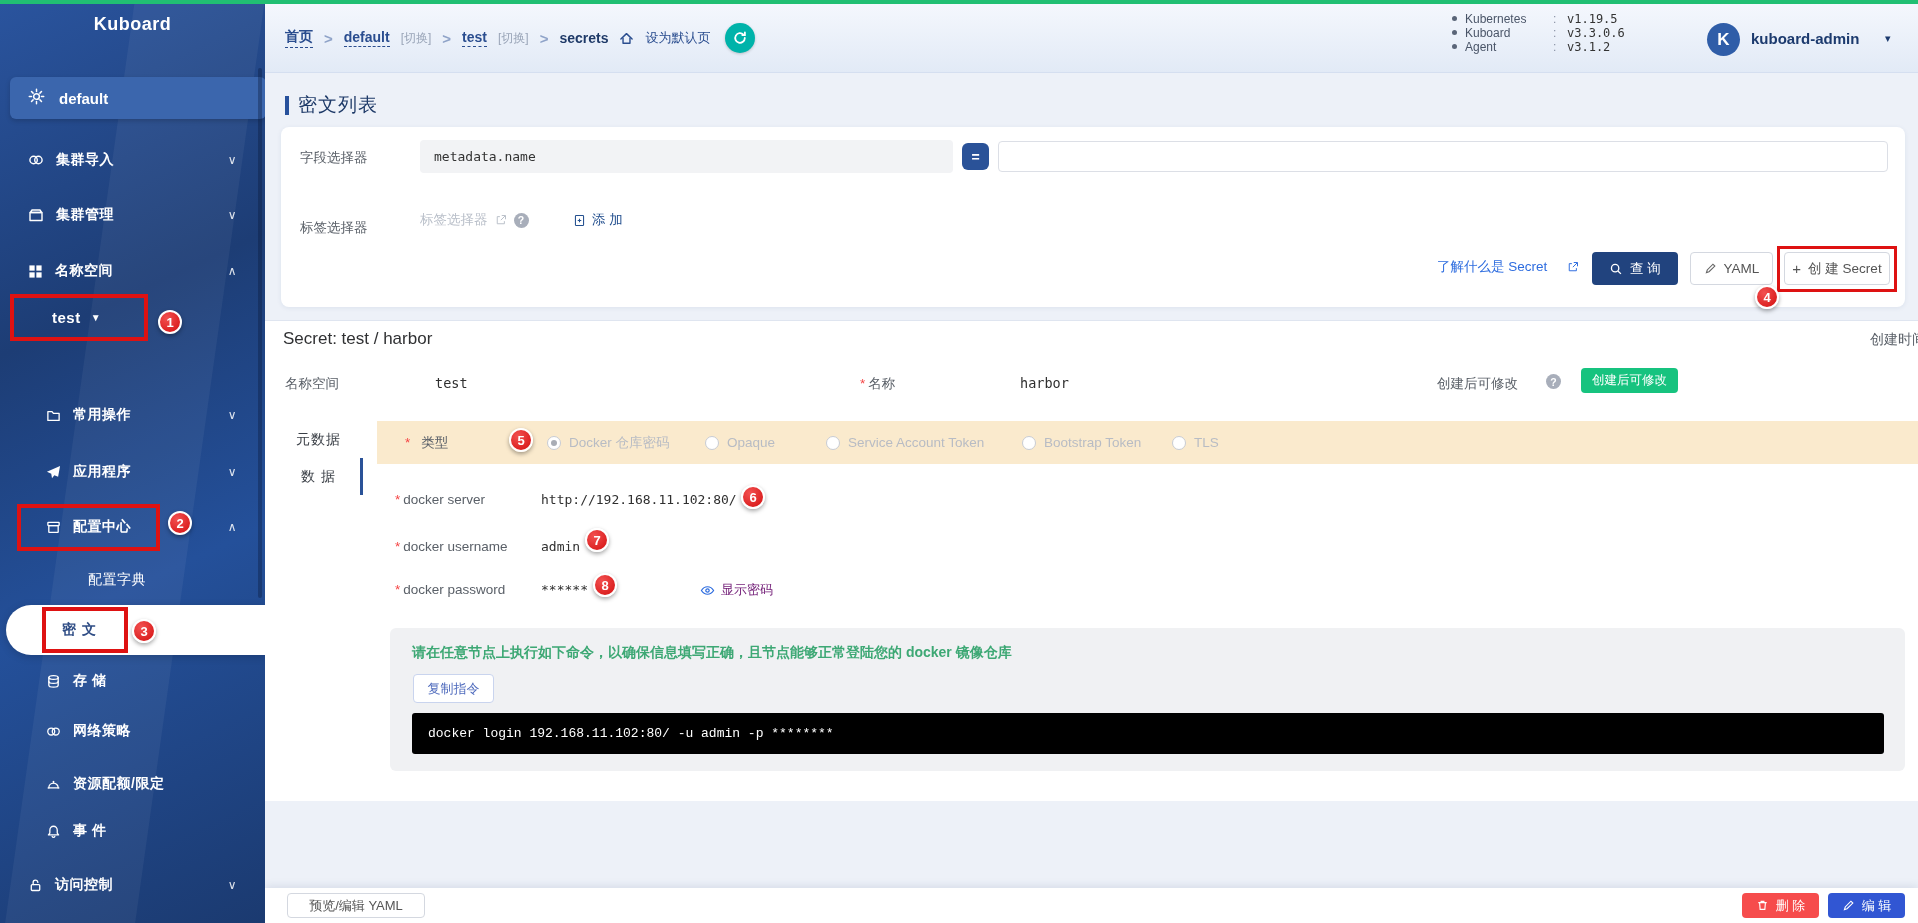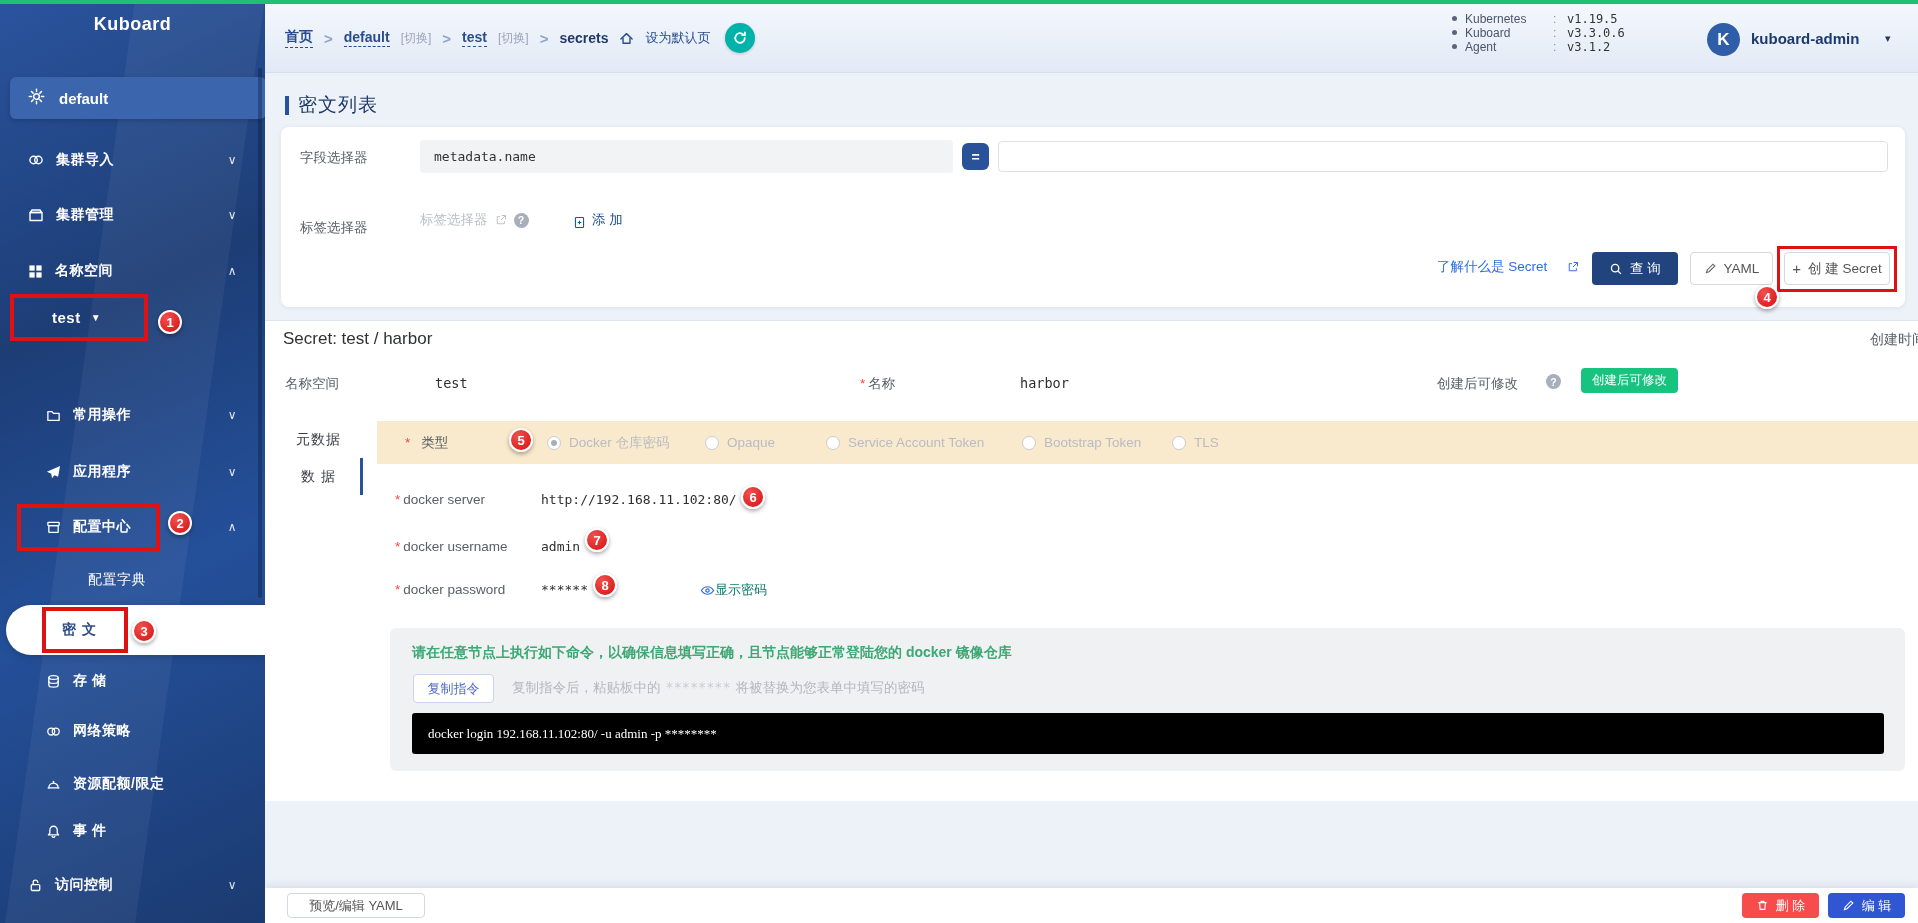--- a/index.html
+++ b/index.html
@@ -55,21 +55,21 @@
   .inp-grey{position:absolute;left:139px;top:13px;width:533px;height:33px;background:#f2f3f5;border:none;border-radius:4px;
             padding:0 14px;font-family:"DejaVu Sans Mono",monospace;font-size:13px;color:#333;box-sizing:border-box}
   .eq-btn{position:absolute;left:681px;top:16px;width:27px;height:27px;background:#2a5298;border-radius:6px;color:#fff;
           font-weight:bold;font-size:14px;display:flex;align-items:center;justify-content:center}
   .inp-white{position:absolute;left:717px;top:14px;width:890px;height:31px;background:#fff;border:1px solid #dcdfe6;border-radius:4px;box-sizing:border-box}
   .ph-group{position:absolute;left:139px;top:84px;display:flex;align-items:center;gap:7px;color:#b9bfc9;font-size:13.5px}
   .ph-group svg{stroke:#b9bfc9;fill:none;stroke-width:1.3}
   .qmark{width:15px;height:15px;border-radius:50%;background:#a8aeba;color:#fff;font-size:10.5px;font-weight:bold;
          display:inline-flex;align-items:center;justify-content:center}
   .qmark.blue{background:#2d6cdf}
-  .add-link{position:absolute;left:292px;top:84px;display:flex;align-items:flex-end;gap:6px;color:#24508f;font-size:13.5px}
+  .add-link{position:absolute;left:292px;top:84px;display:flex;align-items:center;gap:6px;color:#24508f;font-size:13.5px}
   .add-link svg{stroke:#24508f;fill:none;stroke-width:1.3}
   .learn{position:absolute;left:1156px;top:131px;display:flex;align-items:center;gap:20px;color:#2d6cdf;font-size:13.5px}
   .learn svg{stroke:#2d6cdf;fill:none;stroke-width:1.3}
   .btn{display:flex;align-items:center;justify-content:center;gap:7px;border-radius:4px;font-size:13.5px;box-sizing:border-box}
   .btn-navy{position:absolute;left:1311px;top:125px;width:86px;height:33px;background:#21437e;color:#fff}
   .btn-navy svg{stroke:#fff;fill:none;stroke-width:1.5}
   .btn-plain{background:#fff;border:1px solid #d4d8e0;color:#555}
   .btn-plain svg{stroke:#666;fill:none;stroke-width:1.4}
   .btn-yaml{position:absolute;left:1409px;top:125px;width:83px;height:33px}
   .btn-create{position:absolute;left:1503px;top:125px;width:106px;height:33px}
@@ -82,30 +82,30 @@
   .formval{position:absolute;color:#2f2f2f;font-size:13.5px}
   .red-ast{color:#f54545;margin-right:3px}
   .badge{position:absolute;left:1316px;top:47px;height:25px;padding:0 11px;background:#17c37f;border-radius:4px;color:#fff;
          font-size:12.5px;display:flex;align-items:center}
   .tab{position:absolute;color:#3a3f46;font-size:14px;letter-spacing:1px}
   .tab-indicator{position:absolute;left:95px;top:137px;width:3px;height:37px;background:#2a5298}
   .type-row{position:absolute;left:112px;top:100px;width:1541px;height:43px;background:#faeacd}
   .type-item{position:absolute;top:0;height:43px;display:flex;align-items:center;gap:8px;color:#b8bcc4;font-size:13.5px}
   .radio{width:14px;height:14px;border-radius:50%;border:1px solid #c8ccd4;background:#fff;box-sizing:border-box;position:relative}
   .radio.sel::after{content:"";position:absolute;left:3px;top:3px;width:6px;height:6px;border-radius:50%;background:#a9adb5}
-  .eye-link{position:absolute;left:435px;top:260px;display:flex;align-items:center;color:#0f766e;font-size:13px}
+  .eye-link{position:absolute;left:435px;top:260px;display:flex;align-items:center;gap:6px;color:#701a75;font-size:13px}
   .eye-link svg{stroke:#2d6cdf;fill:none;stroke-width:1.3}
   .hintbox{position:absolute;left:125px;top:307px;width:1515px;height:143px;background:#f0f1f3;border-radius:6px}
   .hint-green{position:absolute;left:22px;top:16px;color:#3da874;font-weight:bold;font-size:14px}
   .copy-btn{position:absolute;left:23px;top:46px;width:79px;height:27px;background:#fff;border:1px solid #c9d4ee;border-radius:4px;
             color:#4f6bbd;font-size:13px;display:flex;align-items:center;justify-content:center}
   .copy-hint{position:absolute;left:122px;top:51px;color:#b3b7bf;font-size:13.5px}
   .copy-hint .stars{color:#c8ccd4;margin:0 5px;font-family:"DejaVu Sans Mono",monospace}
   .terminal{position:absolute;left:22px;top:85px;width:1472px;height:41px;background:#000;border-radius:3px;display:flex;align-items:center}
-  .terminal span{margin-left:16px;color:#fff;font-family:Liberation Serif, serif;font-size:13px}
+  .terminal span{margin-left:16px;color:#fff;font-family:Liberation Mono, monospace;font-size:13px}
   .red-note{position:absolute;left:160px;top:452px;color:#e03a3a;font-weight:bold;font-size:23px;letter-spacing:1px;
             text-shadow:1px 1px 0 rgba(140,20,20,.55)}
   
   .footer{left:265px;top:888px;width:1653px;height:35px;background:#fff;box-shadow:0 -2px 8px rgba(50,70,120,.12);z-index:10}
   .btn-previewyaml{position:absolute;left:22px;top:5px;width:138px;height:25px;font-size:13px}
   .btn-delete{position:absolute;left:1477px;top:5px;width:77px;height:25px;background:#f64c4c;color:#fff;font-size:13px}
   .btn-delete svg{stroke:#fff;fill:none;stroke-width:1.4}
   .btn-edit{position:absolute;left:1563px;top:5px;width:77px;height:25px;background:#3156d3;color:#fff;font-size:13px}
   .btn-edit svg{stroke:#fff;fill:none;stroke-width:1.4}
   
@@ -435,23 +435,20 @@
       <svg width="15" height="15" viewBox="0 0 16 16">
           <path d="M1.5 8s2.5-4 6.5-4 6.5 4 6.5 4-2.5 4-6.5 4S1.5 8 1.5 8z"></path>
           <circle cx="8" cy="8" r="1.8"></circle>
         </svg>
       <span>显示密码</span>
     </span>
 
     <div class="hintbox">
       <div class="hint-green">请在任意节点上执行如下命令，以确保信息填写正确，且节点能够正常登陆您的 docker 镜像仓库</div>
       <div class="copy-btn">复制指令</div>
-      <div class="copy-hint">
-        <span>复制指令后，粘贴板中的</span><span class="stars">********</span><span>将被替换为您表单中填写的密码</span>
-      </div>
       <div class="terminal">
         <span>docker login 192.168.11.102:80/ -u admin -p ********</span>
       </div>
     </div>
 
   </div>
 
   <div class="abs footer">
     <div class="btn btn-plain btn-previewyaml">预览/编辑 YAML</div>
     <div class="btn btn-delete">

